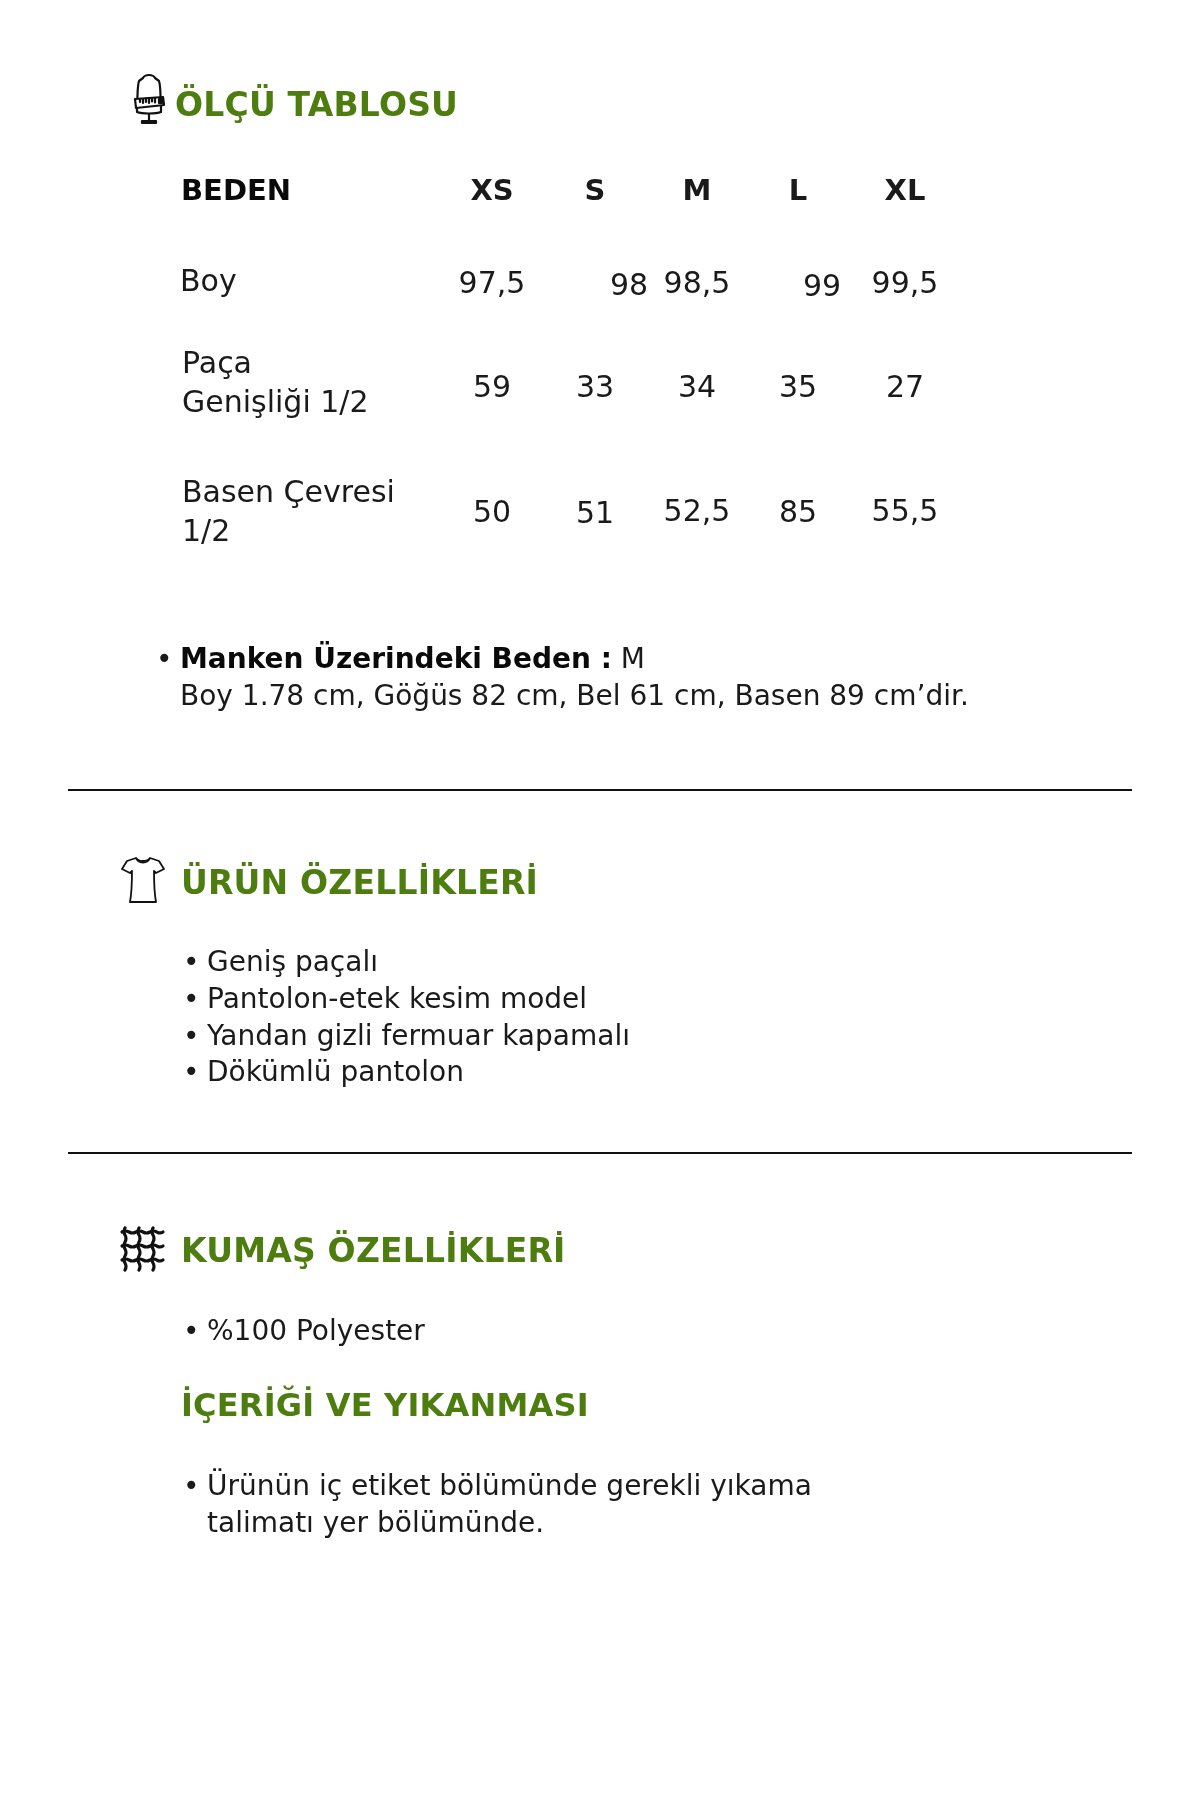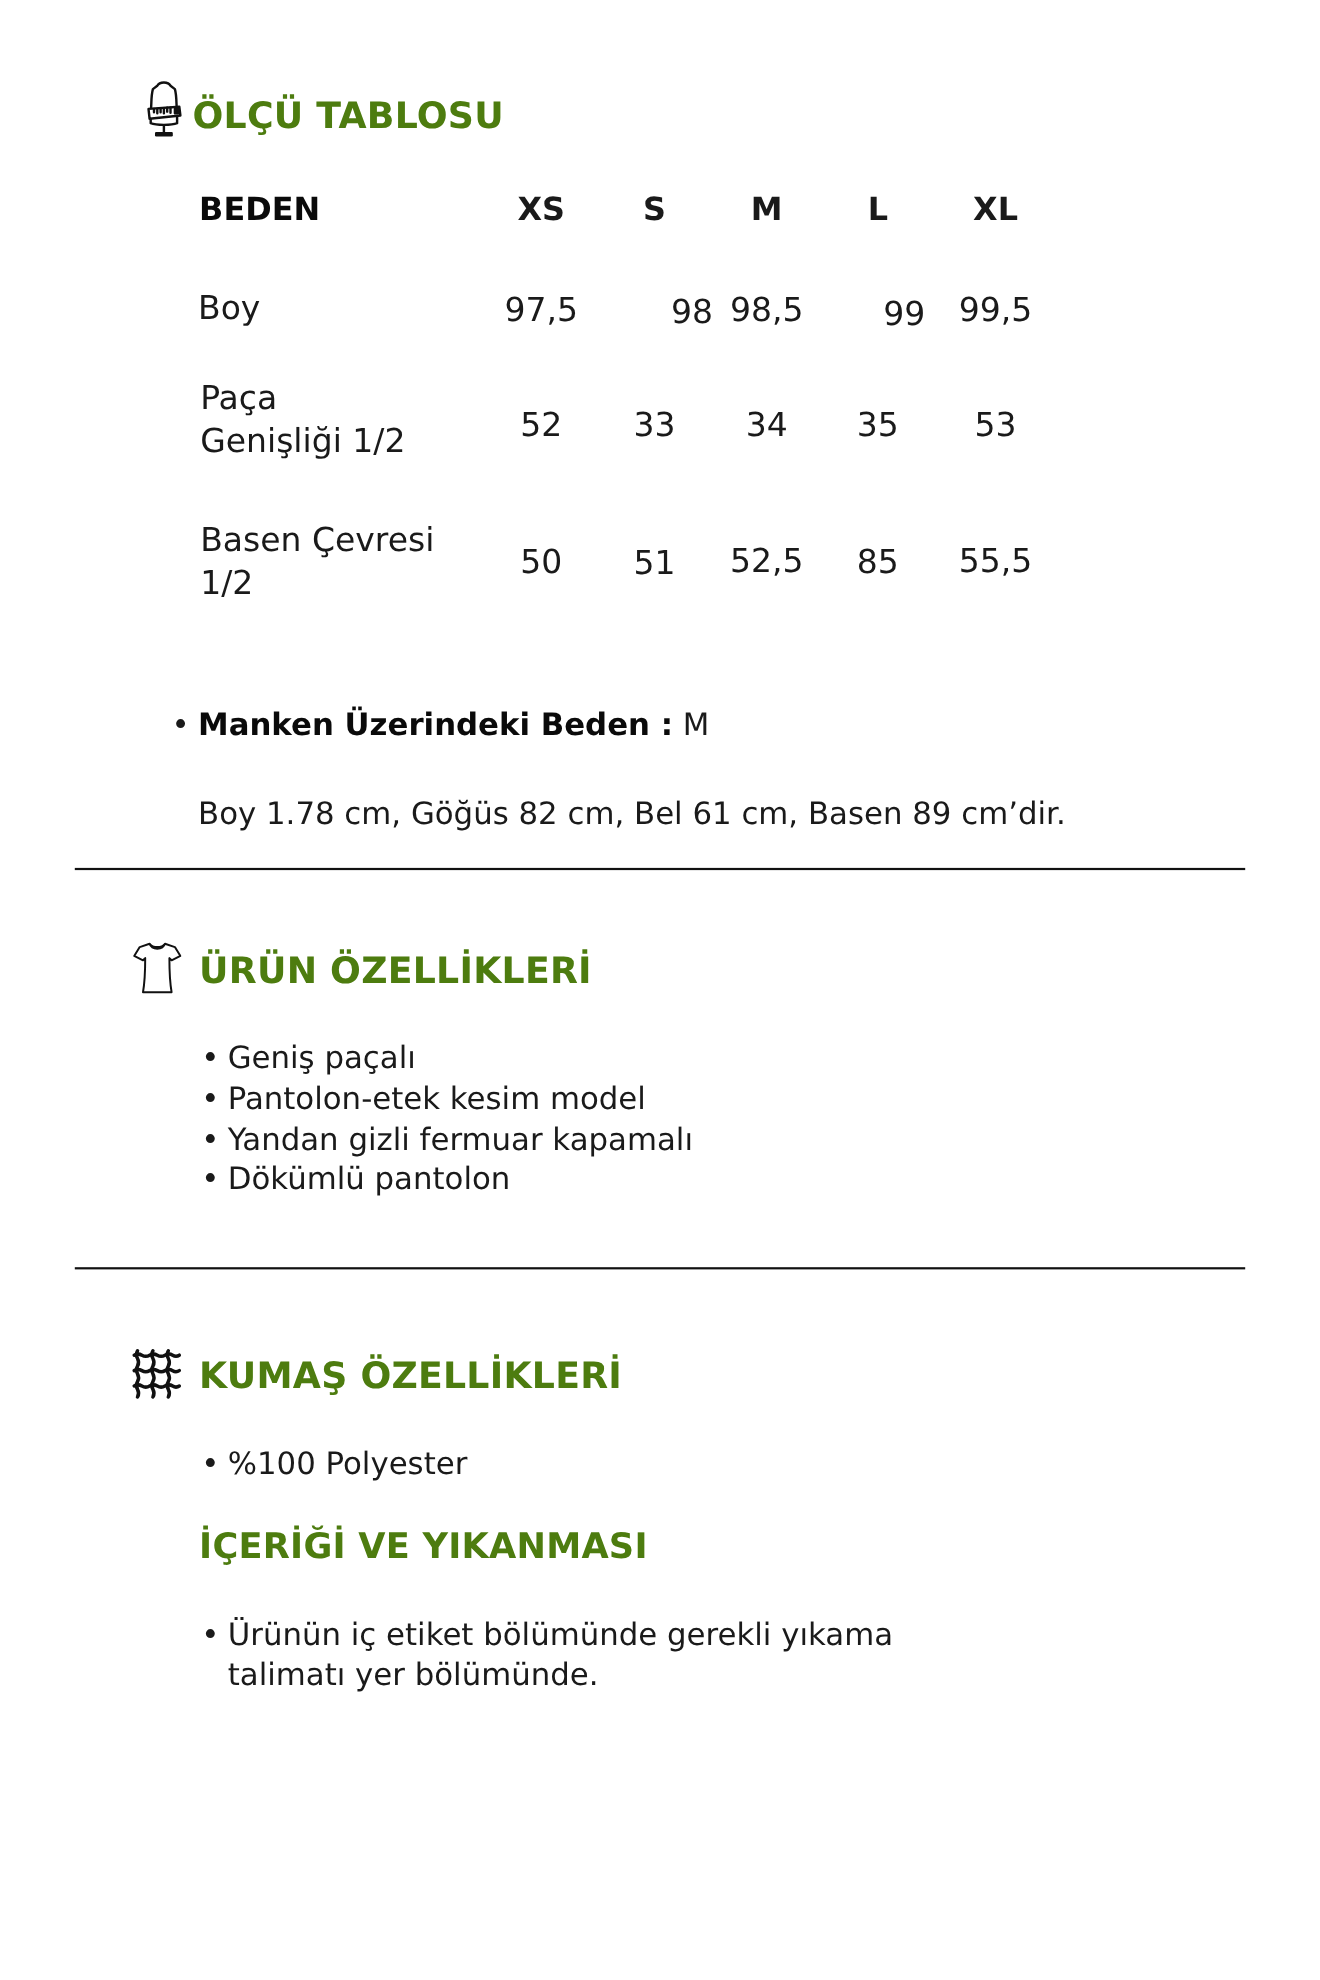--- a/index.html
+++ b/index.html
@@ -45,44 +45,44 @@
       <div class="abs cell" style="left:492px; top:268px;text-align:right;">97,5</div>
       <div class="abs cell" style="left:629px; top:270px;">98</div>
       <div class="abs cell" style="left:697px; top:268px;">98,5</div>
       <div class="abs cell" style="left:776px; top:271px;margin-left:46px;">99</div>
       <div class="abs cell" style="left:905px; top:268px;">99,5</div>
     </div>
 
     <div>
       <div class="abs rowlabel" style="left:182px; top:344px;">Paça</div>
       <div class="abs rowlabel" style="left:182px; top:383px;">Genişliği 1/2</div>
-      <div class="abs cell" style="left:492px; top:372px;">52</div>
+      <div class="abs cell" style="left:492px; top:372px;">59</div>
       <div class="abs cell" style="left:595px; top:372px;">33</div>
       <div class="abs cell" style="left:697px; top:372px;">34</div>
       <div class="abs cell" style="left:798px; top:372px;">35</div>
-      <div class="abs cell" style="left:905px; top:372px;">53</div>
+      <div class="abs cell" style="left:905px; top:372px;">27</div>
     </div>
 
     <div>
       <div class="abs rowlabel" style="left:182px; top:473px;">Basen Çevresi</div>
       <div class="abs rowlabel" style="left:182px; top:512px;">1/2</div>
       <div class="abs cell" style="left:492px; top:497px;">50</div>
       <div class="abs cell" style="left:595px; top:498px;">51</div>
       <div class="abs cell" style="left:697px; top:496px;">52,5</div>
       <div class="abs cell" style="left:798px; top:497px;">85</div>
       <div class="abs cell" style="left:905px; top:496px;">55,5</div>
     </div>
   </div>
 
   <div>
     <div class="abs body-text" style="left:156px; top:640px;">
       <span class="bullet">•</span><span class="bold">Manken Üzerindeki Beden :</span>
       <span>M</span>
     </div>
-    <div class="abs body-text" style="left:180px; top:677px;margin-top:44px;">Boy 1.78 cm, Göğüs 82 cm, Bel 61 cm, Basen 89 cm’dir.</div>
+    <div class="abs body-text" style="left:180px; top:677px;">Boy 1.78 cm, Göğüs 82 cm, Bel 61 cm, Basen 89 cm’dir.</div>
   </div>
 </section>
 
 <div class="divider" style="top:789px;"></div>
 
 <section>
   <div class="abs icon" style="left:121px; top:856px;">
     <svg width="44" height="48" viewBox="0 0 44 48" fill="none" stroke="#111" stroke-width="1.8" stroke-linejoin="round">
       <path d="M15 2 C18 6 26 6 29 2 L38 5 L43 13 L35 17 L33 15 C33 25 33 35 35 46 L9 46 C11 35 11 25 11 15 L9 17 L1 13 L6 5 Z"></path>
       <path d="M15 2 C17 8 27 8 29 2"></path>

